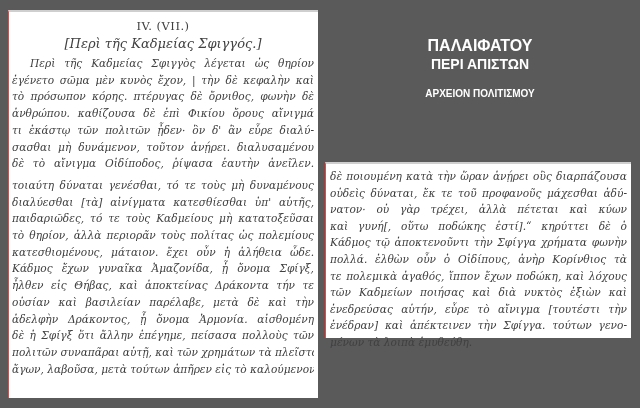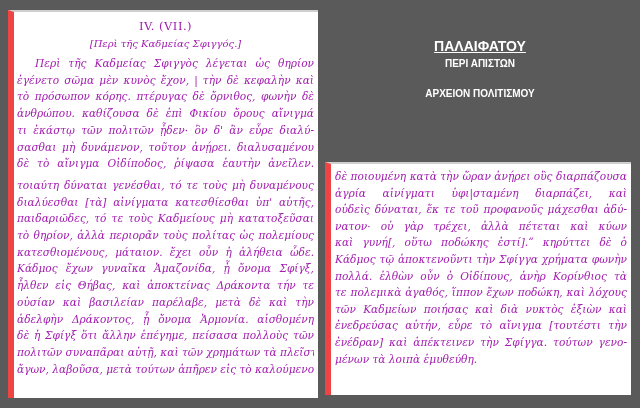--- a/index.html
+++ b/index.html
@@ -11,47 +11,47 @@
       height: 408px;
       background: #5a5a5a;
       position: relative;
       overflow: hidden;
       font-family: "DejaVu Serif", serif;
     }
     .page {
       position: absolute;
       background: #ffffff;
       box-sizing: border-box;
-      color: #a21caf;
-      border-left: 6px solid #ef4444;
+      color: #404040;
+      border-left: 1px solid #ef4444;
       border-top: 2px solid #cfcfcf;
     }
     .page-left {
       left: 8px;
       top: 10px;
       width: 310px;
       height: 388px;
       padding: 6px 4px 0 3px;
     }
     .page-right {
       left: 325px;
       top: 162px;
       width: 306px;
-      height: 233px;
+      height: 176px;
       padding: 4px 4px 0 4px;
     }
     .heading-num {
       text-align: center;
       font-size: 11.5px;
       line-height: 17px;
       letter-spacing: 0.5px;
     }
     .heading-title {
       text-align: center;
-      font-size: 10px;
+      font-size: 13px;
       line-height: 17px;
       font-style: italic;
       margin-bottom: 3px;
     }
     .line {
       font-size: 10.6px;
       line-height: 16.7px;
       font-style: italic;
       white-space: nowrap;
       text-align: justify;
@@ -78,29 +78,28 @@
       height: 150px;
       color: #ffffff;
       font-family: "Liberation Sans", sans-serif;
       font-weight: bold;
       text-align: center;
     }
     .banner .t1 {
       position: absolute;
       left: 0; right: 0;
       top: 38px;
-      font-size: 14px;
+      font-size: 16px;
       line-height: 16px;
-      text-decoration: underline;
     }
     .banner .t2 {
       position: absolute;
       left: 0; right: 0;
       top: 56px;
-      font-size: 10px;
+      font-size: 14px;
       line-height: 16px;
     }
     .banner .t3 {
       position: absolute;
       left: 0; right: 0;
       top: 86px;
       font-size: 10px;
       line-height: 16px;
     }
   </style>
@@ -141,21 +140,20 @@
     <div class="line">ἀδελφὴν Δράκοντος, ᾗ ὄνομα Ἁρμονία. αἰσθομένη</div>
     <div class="line">δὲ ἡ Σφίγξ ὅτι ἄλλην ἐπέγημε, πείσασα πολλοὺς τῶν</div>
     <div class="line">πολιτῶν συναπᾶραι αὐτῇ, καὶ τῶν χρημάτων τὰ πλεῖστα</div>
     <div class="line">ἄγων, λαβοῦσα, μετὰ τούτων ἀπῆρεν εἰς τὸ καλούμενον</div>
 
   </div>
 </div>
 
 <div class="page page-right right-lines">
   <div class="line">δὲ ποιουμένη κατὰ τὴν ὥραν ἀνῄρει οὓς διαρπάζουσα</div>
-  <div class="line">ἀγρία αἰνίγματι ὑφι|σταμένη διαρπάζει, καὶ</div>
   <div class="line">οὐδεὶς δύναται, ἔκ τε τοῦ προφανοῦς μάχεσθαι ἀδύ-</div>
   <div class="line">νατον· οὐ γὰρ τρέχει, ἀλλὰ πέτεται καὶ κύων</div>
   <div class="line">καὶ γυνή[, οὕτω ποδώκης ἐστί].“ κηρύττει δὲ ὁ</div>
   <div class="line">Κάδμος τῷ ἀποκτενοῦντι τὴν Σφίγγα χρήματα φωνὴν</div>
   <div class="line">πολλά. ἐλθὼν οὖν ὁ Οἰδίπους, ἀνὴρ Κορίνθιος τὰ</div>
   <div class="line">τε πολεμικὰ ἀγαθός, ἵππον ἔχων ποδώκη, καὶ λόχους</div>
   <div class="line">τῶν Καδμείων ποιήσας καὶ διὰ νυκτὸς ἐξιὼν καὶ</div>
   <div class="line">ἐνεδρεύσας αὐτήν, εὗρε τὸ αἴνιγμα [τουτέστι τὴν</div>
   <div class="line">ἐνέδραν] καὶ ἀπέκτεινεν τὴν Σφίγγα. τούτων γενο-</div>
   <div class="line last">μένων τὰ λοιπὰ ἐμυθεύθη.</div>

